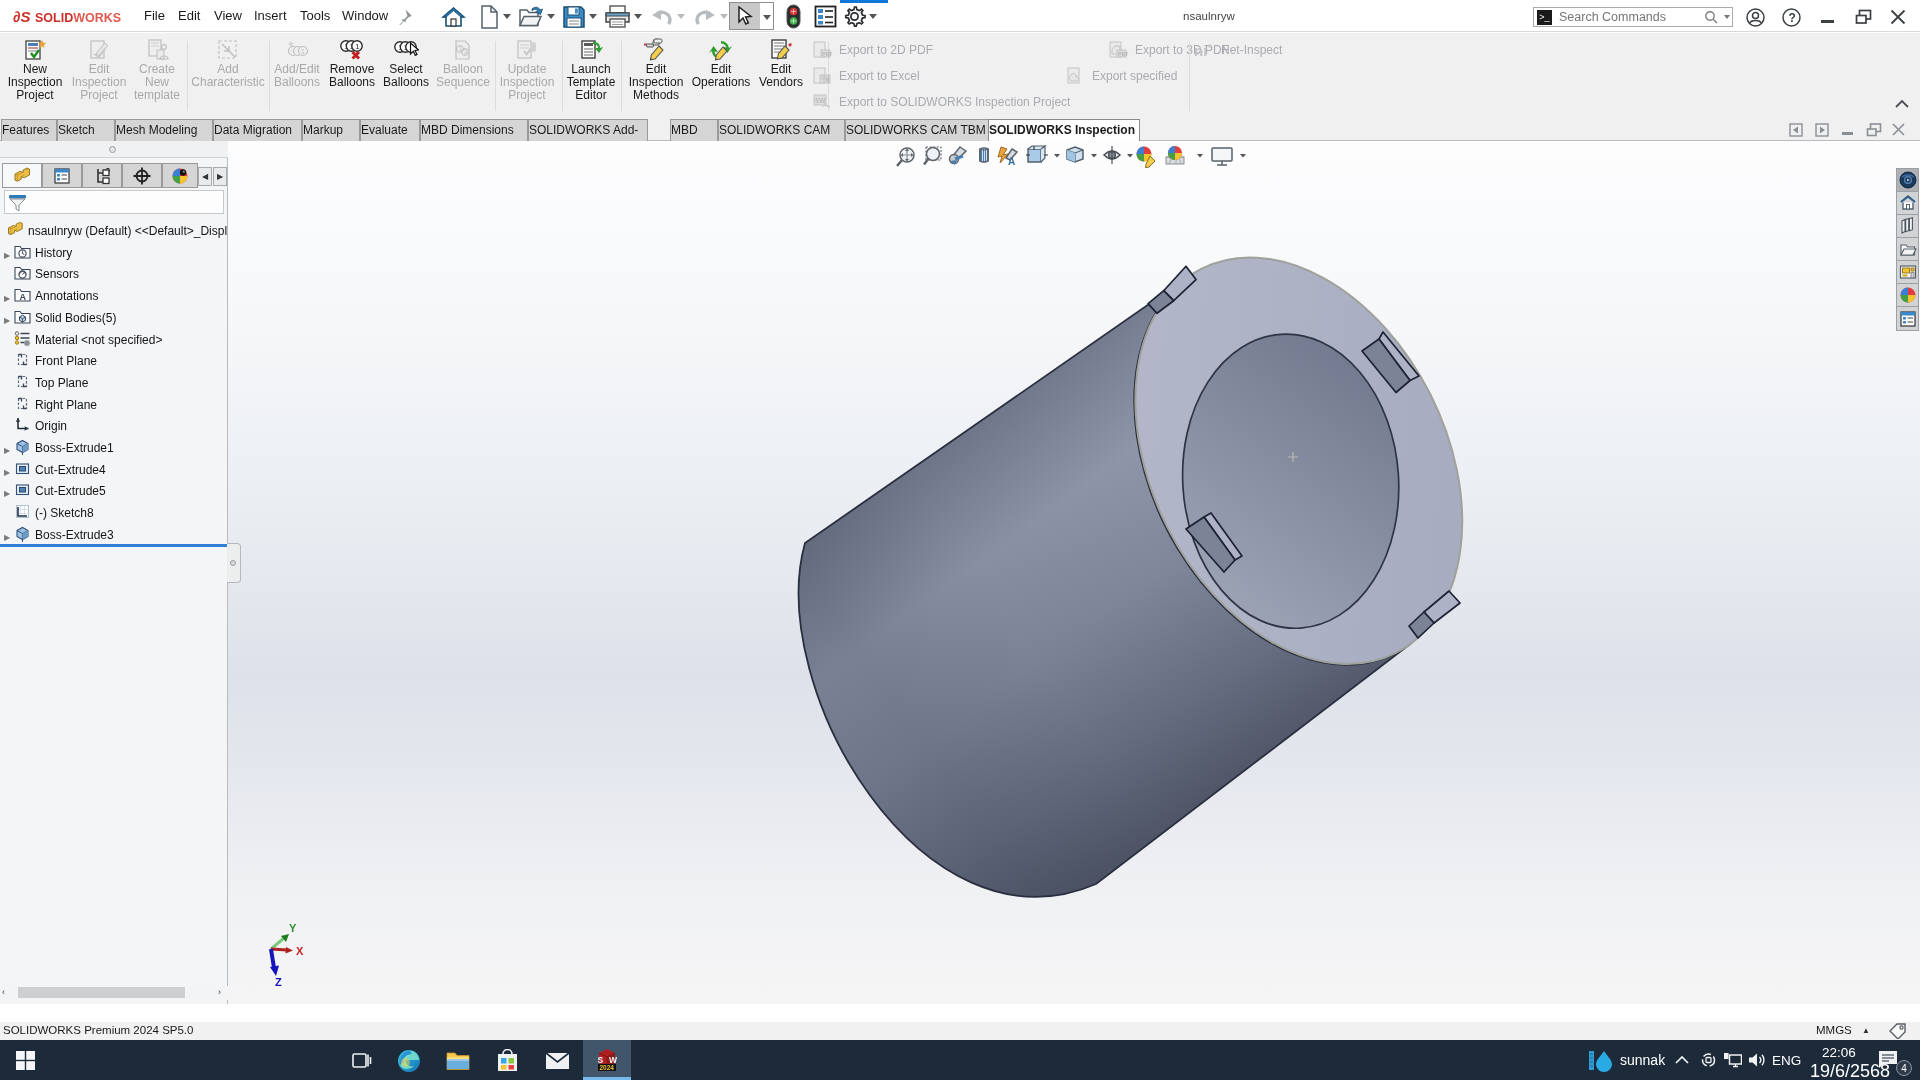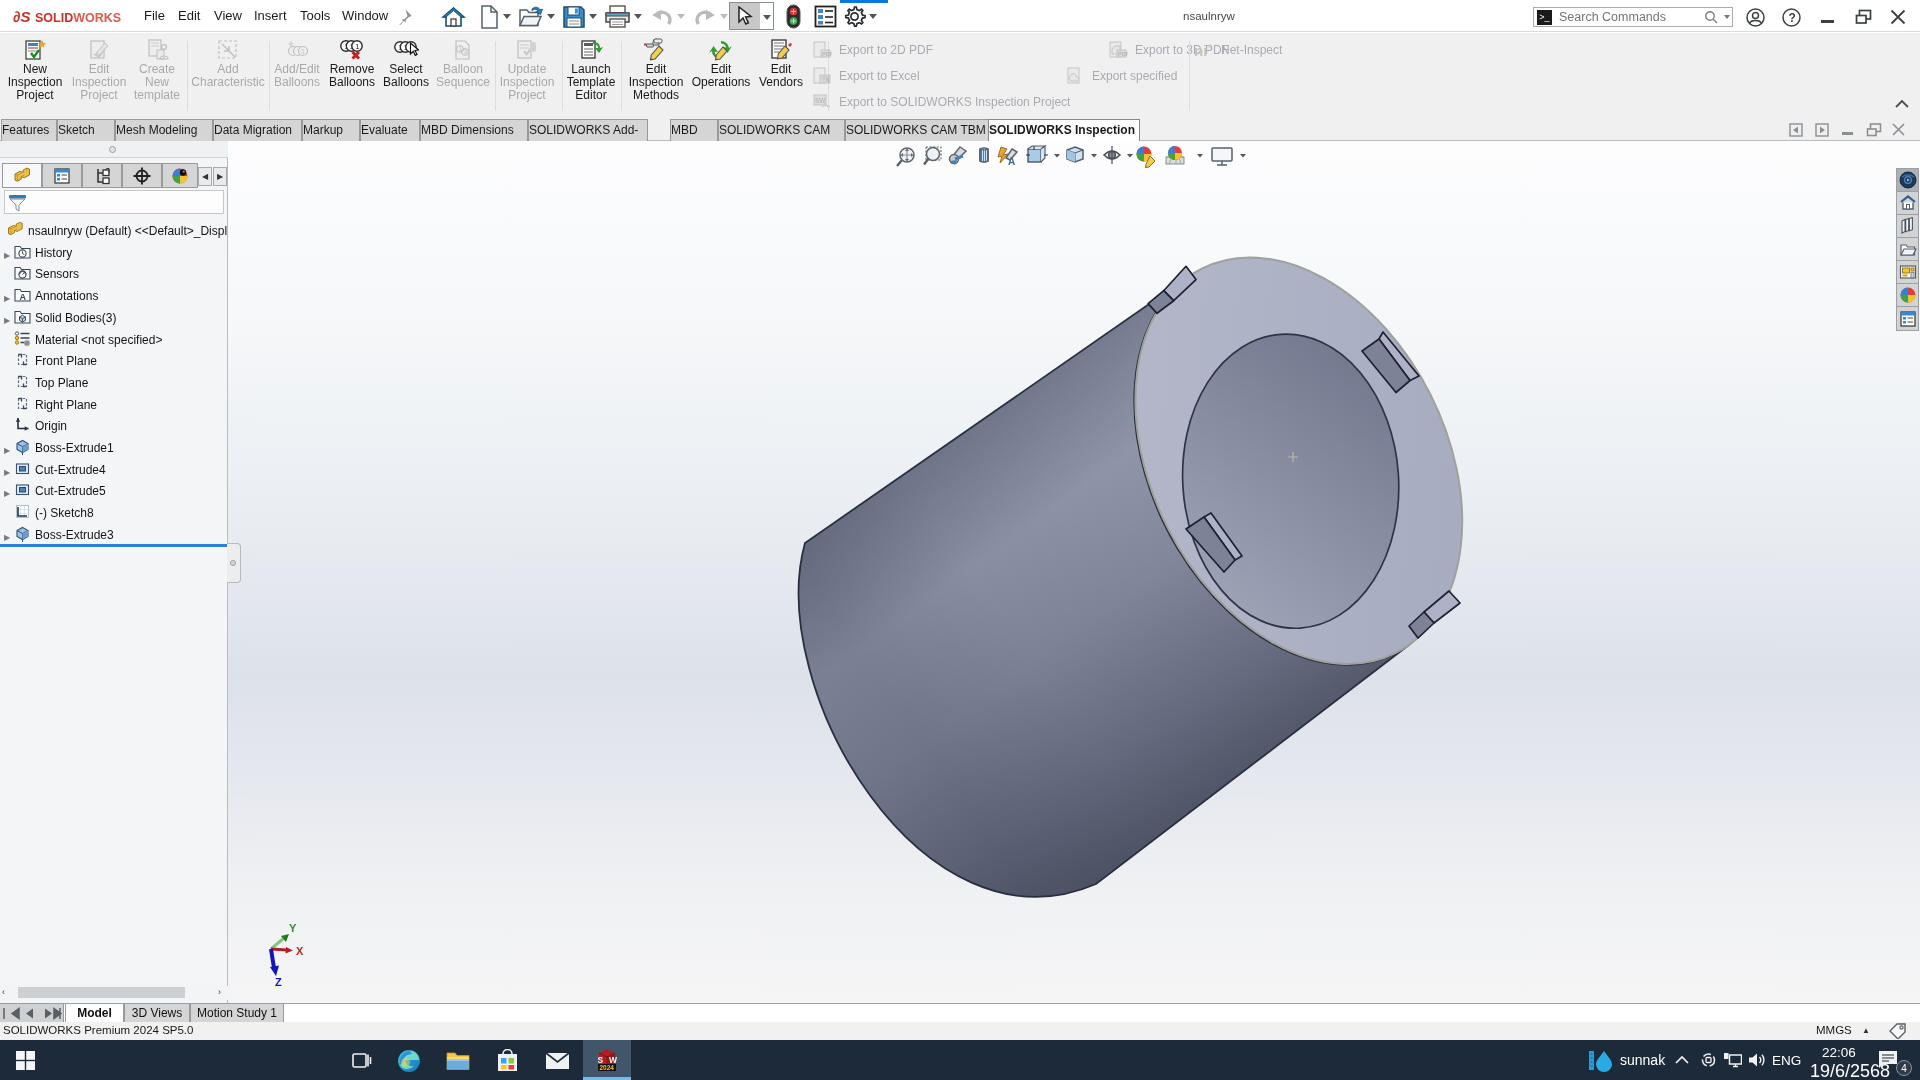--- a/index.html
+++ b/index.html
@@ -675,21 +675,21 @@
         </svg>
       <span>Annotations</span>
     </div>
     <div class="trow" style="top:161.8px">
         <span class="arr">▶</span>
       <svg class="tic" viewBox="0 0 17 17">
           <path d="M1 3.5 h5 l1.5 2 H16 v9.5 H1z" fill="#fdfdfd" stroke="#3a4759" stroke-width="1.1"></path>
           <path d="M5.5 9 l3 -1.8 3 1.8 v3.4 l-3 1.8 -3 -1.8z" fill="#bcd6ee" stroke="#3a4759" stroke-width="1"></path>
           <path d="M5.5 9 l3 1.8 3 -1.8 M8.5 10.8 v3.4" stroke="#3a4759" stroke-width="0.9" fill="none"></path>
         </svg>
-      <span>Solid Bodies(3)</span>
+      <span>Solid Bodies(5)</span>
     </div>
     <div class="trow" style="top:183.5px">
         <span class="arr"></span>
       <svg class="tic" viewBox="0 0 17 17">
           <circle cx="3" cy="3.5" r="1.7" fill="#fff" stroke="#555"></circle>
           <circle cx="3" cy="8" r="1.7" fill="#f4c430" stroke="#9a7d20"></circle>
           <circle cx="3" cy="12.5" r="1.7" fill="#f4c430" stroke="#9a7d20"></circle>
           <path d="M6.5 3.5 h9 M6.5 8 h9 M6.5 12.5 h4" stroke="#3a4759" stroke-width="1.4"></path>
           <circle cx="13" cy="13" r="2.6" fill="#8a8f96"></circle>
           <path d="M13 9.8 v1 M13 15.2 v1 M9.8 13 h1 M15.2 13 h1 M10.7 10.7 l.8 .8 M14.5 14.5 l.8 .8 M15.3 10.7 l-.8 .8 M11.5 14.5 l-.8 .8" stroke="#8a8f96" stroke-width="1.1"></path>
@@ -835,36 +835,20 @@
         <rect x="2" y="2" width="14" height="14" fill="#fff" stroke="#333" stroke-width="1.2"></rect>
         <rect x="2" y="2" width="14" height="3.5" fill="#3c87c7"></rect>
         <rect x="4" y="7" width="3" height="2.5" fill="#3c87c7"></rect>
         <rect x="4" y="11" width="3" height="2.5" fill="#3c87c7"></rect>
         <line x1="8.5" y1="8" x2="14" y2="8" stroke="#444"></line>
         <line x1="8.5" y1="12" x2="14" y2="12" stroke="#444"></line>
       </svg>
     </div>
   </div>
 
-  <div id="modeltabs">
-    <div class="abs" style="left:0;top:0;width:64px;height:19px;background:#cfd0d2;border-right:1px solid #9a9a9a">
-      <svg class="abs" style="left:2px;top:3px" width="60" height="13" viewBox="0 0 60 13">
-        <g fill="#5a5f64">
-          <path d="M2 1 v11 M10 6.5 l7 -5 v10z" stroke="#5a5f64" stroke-width="1.5"></path>
-          <path d="M10 6.5 l7 -5 v10z"></path>
-          <path d="M24 6.5 l7 -5 v10z"></path>
-          <path d="M43 1.5 l7 5 -7 5z"></path>
-          <path d="M52 1.5 l7 5 -7 5z M58 1 v11" stroke="#5a5f64" stroke-width="1.5"></path>
-        </g>
-      </svg>
-    </div>
-    <div class="mtab active" style="left:65px;width:59px">Model</div>
-    <div class="mtab" style="left:124px;width:66px">3D Views</div>
-    <div class="mtab" style="left:190px;width:94px">Motion Study 1</div>
-  </div>
 
   <div id="statusbar">
     <div class="abs" style="left:3px;top:2px">SOLIDWORKS Premium 2024 SP5.0</div>
     <div class="abs" style="left:1816px;top:2px">MMGS</div>
     <div class="abs" style="left:1862px;top:4px;font-size:8px;color:#333">▲</div>
     <svg class="abs" style="left:1888px;top:1px" width="20" height="16" viewBox="0 0 20 16">
       <path d="M2 8 L9 1 h8 v8 l-7 7z" fill="#f7f8f8" stroke="#5a5f64" stroke-width="1.4"></path>
       <circle cx="13.5" cy="4.5" r="1.6" fill="none" stroke="#5a5f64" stroke-width="1.2"></circle>
     </svg>
   </div>

